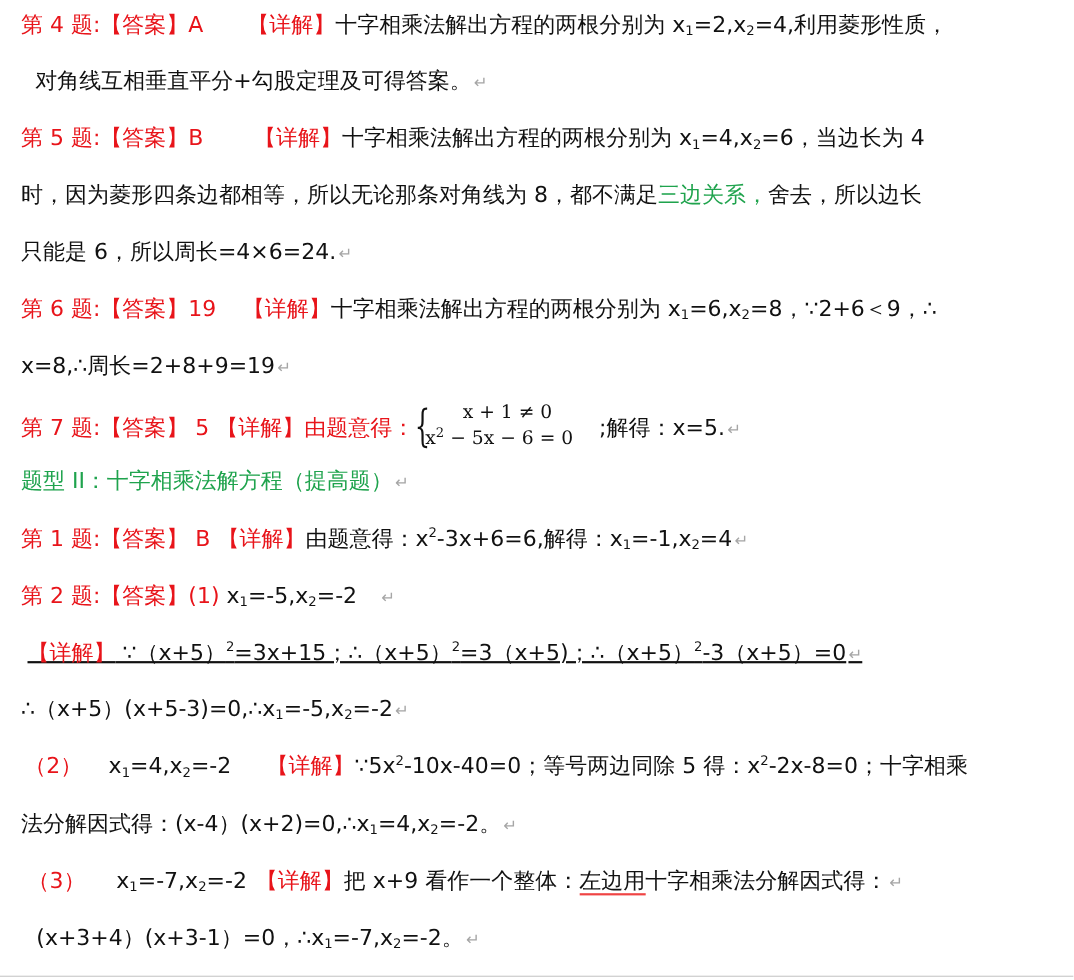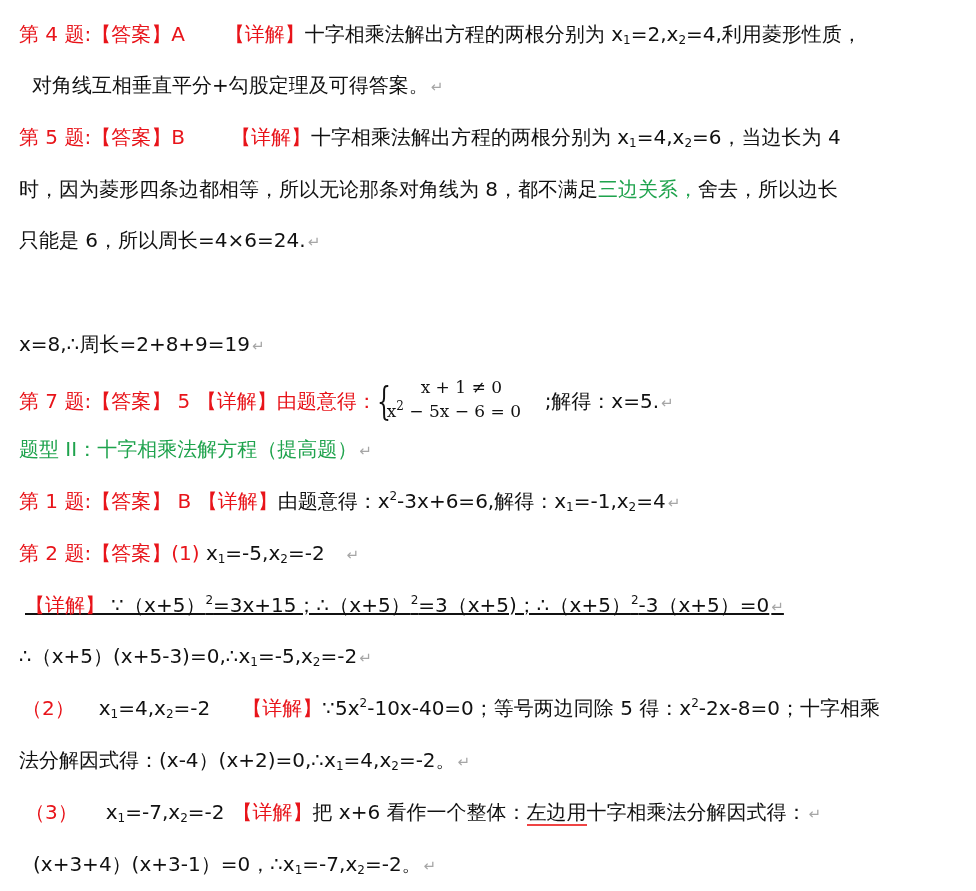--- a/index.html
+++ b/index.html
@@ -12,21 +12,21 @@
       height: 891px;
       overflow: hidden;
       position: relative;
       font-family: "DejaVu Sans", "Liberation Sans", sans-serif;
       font-size: 20px;
       color: #111111;
     }
     .page {
       position: absolute;
       left: 0;
-      top: 12px;
+      top: 0;
       width: 976px;
       height: 757px;
       background: #fff;
       border-radius: 24px;
     }
     .line {
       position: absolute;
       left: 19px;
       height: 30px;
       line-height: 30px;
@@ -111,20 +111,23 @@
   </div>
 
   <div class="line" style="top:162px;">
     <span>时，因为菱形四条边都相等，所以无论那条对角线为 8，都不满足</span><span class="green">三边关系，</span><span>舍去，所以边长</span>
   </div>
 
   <div class="line" style="top:213px;">
     <span>只能是 6，所以周长=4×6=24.</span><span class="mark">↵</span>
   </div>
 
+  <div class="line" style="top:265px;">
+    <span class="red">第 6 题:【答案】19</span><span class="gap" style="width:24px"></span><span class="red">【详解】</span><span>十字相乘法解出方程的两根分别为 x</span><sub>1</sub><span>=6,x</span><sub>2</sub><span>=8，∵2+6＜9，∴</span>
+  </div>
 
   <div class="line" style="top:317px;">
     <span>x=8,∴周长=2+8+9=19</span><span class="mark">↵</span>
   </div>
 
   <div class="line" style="top:368px; height:36px; line-height:36px;">
     <span class="red">第 7 题:【答案】 5 </span><span class="red">【详解】由题意得：</span><span class="cases"><span class="brace">{</span><span class="row1">x + 1 ≠ 0</span><span class="row2"><span>x</span><sup>2</sup><span> − 5x − 6 = 0</span></span></span><span style="margin-left:-8px;">;解得：x=5.</span><span class="mark">↵</span>
   </div>
 
   <div class="line green" style="top:422px;">
@@ -149,21 +152,21 @@
 
   <div class="line" style="top:681px; left:22px;">
     <span class="red">（2）</span><span class="gap" style="width:24px"></span><span>x</span><sub>1</sub><span>=4,x</span><sub>2</sub><span>=-2</span><span class="gap" style="width:32px"></span><span class="red">【详解】</span><span>∵5x</span><sup>2</sup><span>-10x-40=0；等号两边同除 5 得：x</span><sup>2</sup><span>-2x-8=0；十字相乘</span>
   </div>
 
   <div class="line" style="top:733px;">
     <span>法分解因式得：(x-4）(x+2)=0,∴x</span><sub>1</sub><span>=4,x</span><sub>2</sub><span>=-2。</span><span class="mark">↵</span>
   </div>
 
   <div class="line" style="top:785px; left:25px;">
-    <span class="red">（3）</span><span class="gap" style="width:28px"></span><span>x</span><sub>1</sub><span>=-7,x</span><sub>2</sub><span>=-2</span><span class="gap" style="width:8px"></span><span class="red">【详解】</span><span>把 x+6 看作一个整体：</span><span class="under">左边用</span><span>十字相乘法分解因式得：</span><span class="mark">↵</span>
+    <span class="red">（3）</span><span class="gap" style="width:28px"></span><span>x</span><sub>1</sub><span>=-7,x</span><sub>2</sub><span>=-2</span><span class="gap" style="width:8px"></span><span class="red">【详解】</span><span>把 x+9 看作一个整体：</span><span class="under">左边用</span><span>十字相乘法分解因式得：</span><span class="mark">↵</span>
   </div>
 
   <div class="line" style="top:837px; left:33px;">
     <span>(x+3+4）(x+3-1）=0，∴x</span><sub>1</sub><span>=-7,x</span><sub>2</sub><span>=-2。</span><span class="mark">↵</span>
   </div>
 
   <div class="bottom-rule"></div>
 </div>
 
 </body></html>

